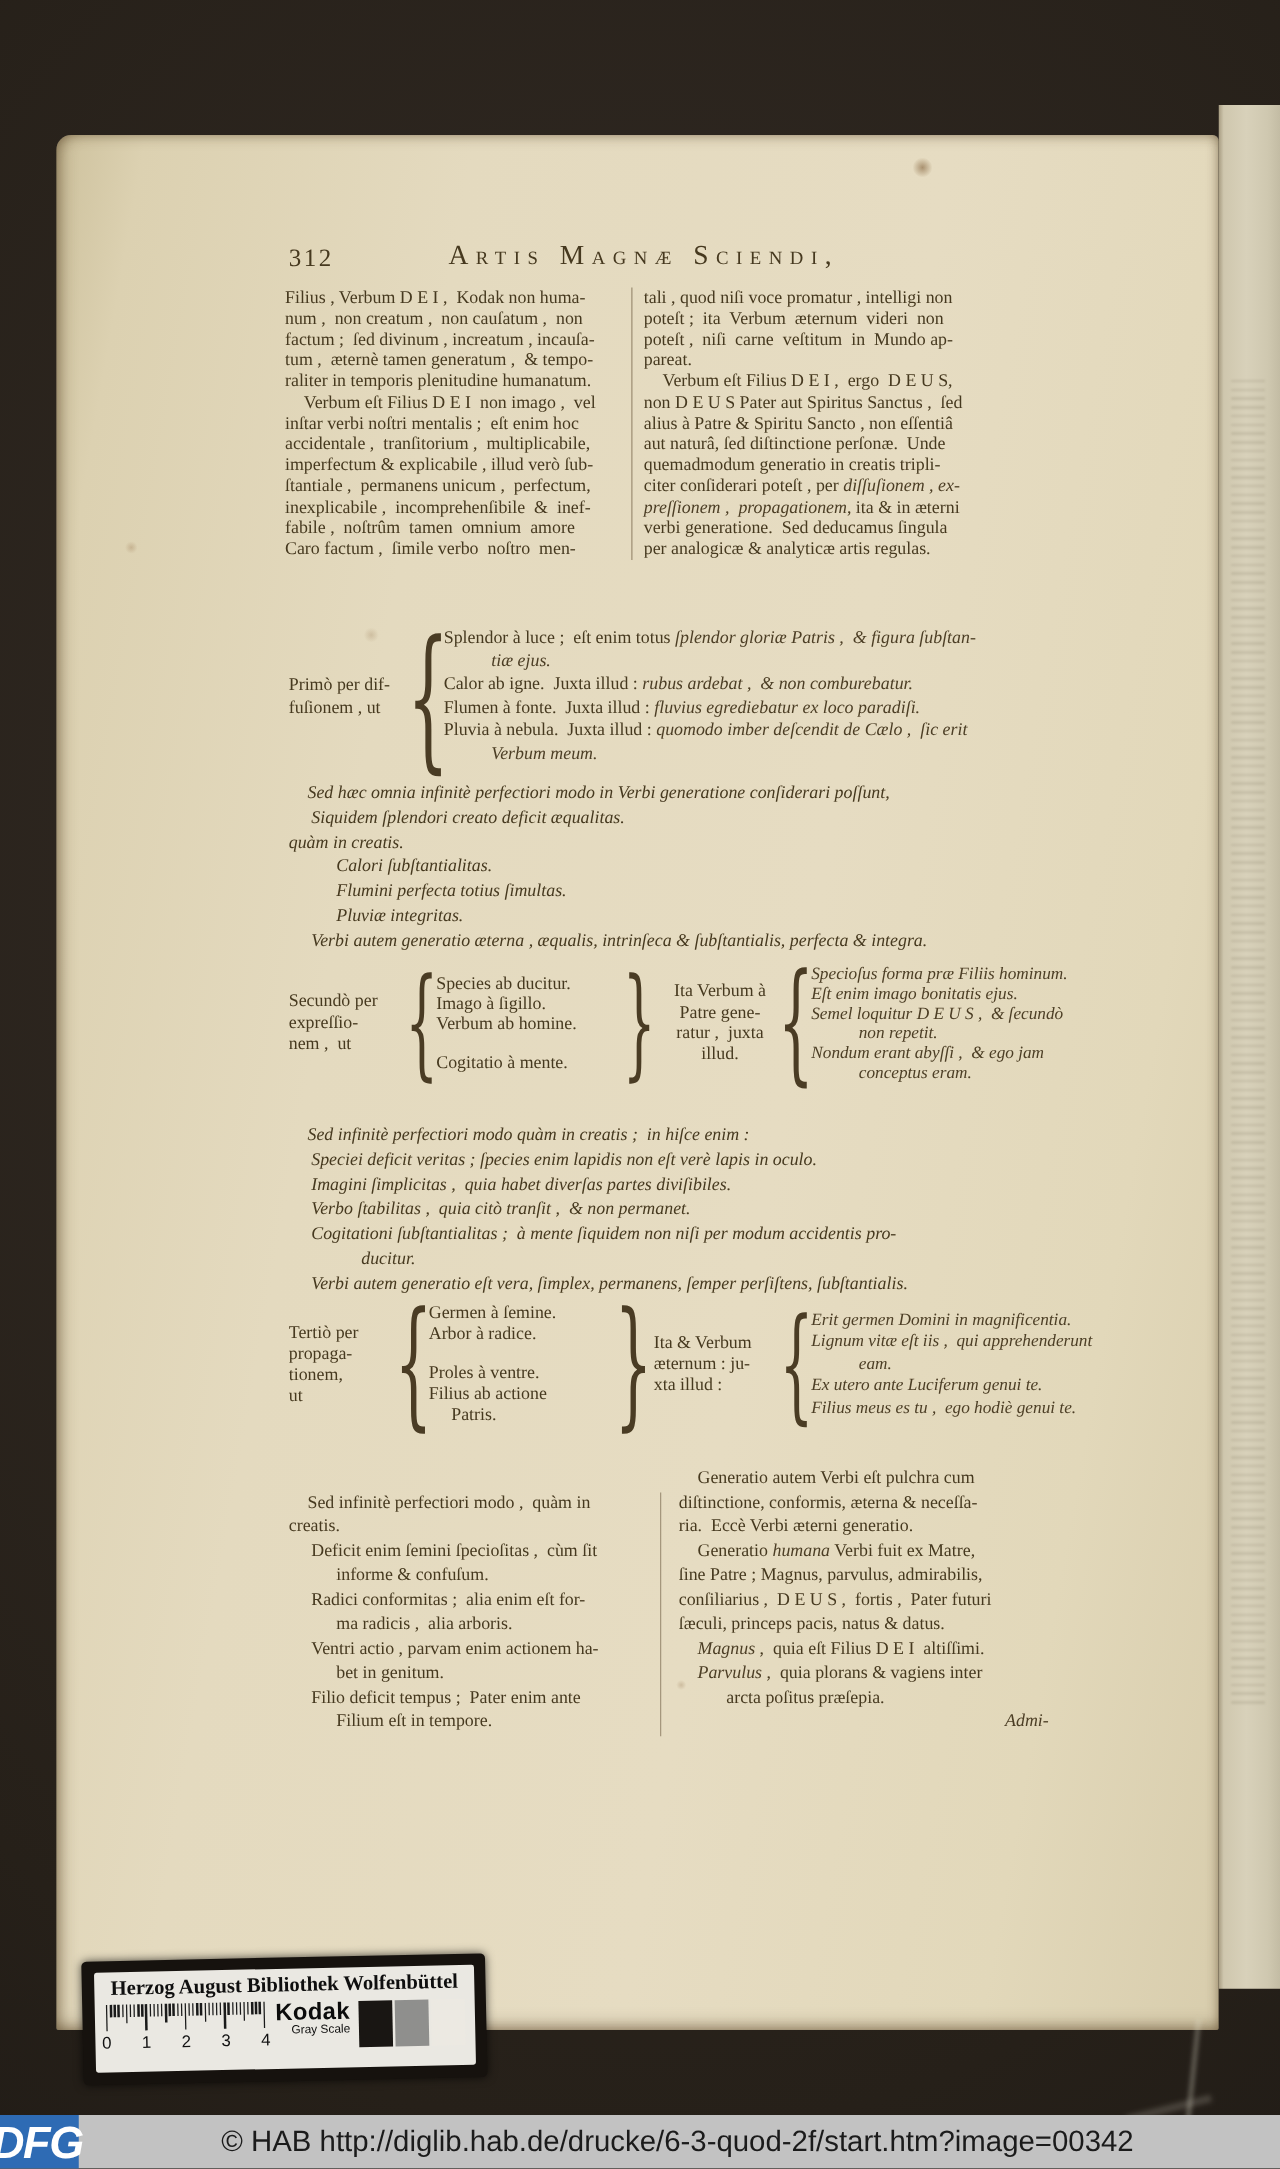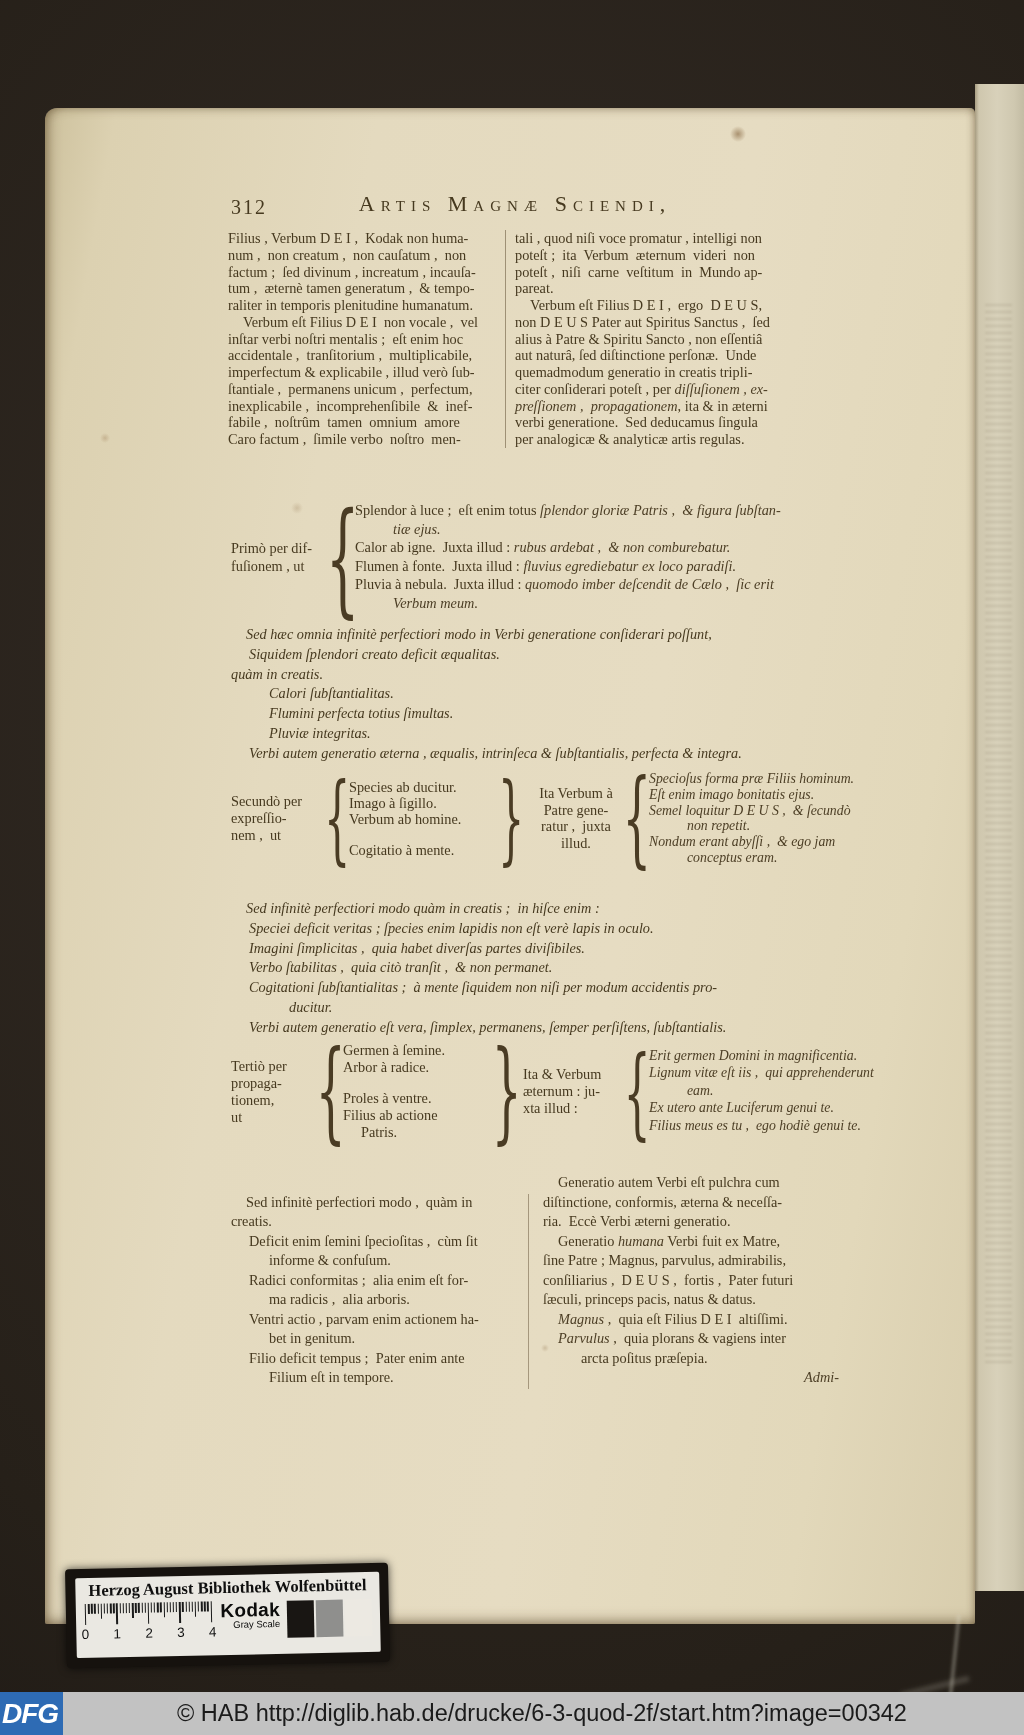--- a/index.html
+++ b/index.html
@@ -79,21 +79,21 @@
   .rnum{position:absolute;top:0;transform:translateX(-50%);}
   .kodak{margin-left:8px;width:72px;text-align:right;font-family:"Liberation Sans",sans-serif;color:#0c0c0c;}
   .kodak-t{font-weight:bold;font-size:19px;line-height:19px;letter-spacing:.3px;}
   .kodak-s{font-size:9.5px;line-height:10px;}
   .swatches{display:flex;margin-left:7px;margin-top:1px;}
   .swatch{width:27px;height:37px;margin-right:2px;}
   
   .bar{position:absolute;left:0;top:1692px;width:1024px;height:43px;background:#c2c2c2;}
   .dfg{position:absolute;left:0;top:0;width:63px;height:43px;background:#2e6bb4;color:#fff;
     display:flex;align-items:center;justify-content:center;font-family:"Liberation Sans",sans-serif;
-    font-style:italic;font-weight:bold;font-size:28px;letter-spacing:-1px;padding-right:3px;box-sizing:border-box;}
+    font-style:italic;font-weight:bold;font-size:36px;letter-spacing:-1px;padding-right:3px;box-sizing:border-box;}
   .url{position:absolute;left:177px;top:0;height:43px;display:flex;align-items:center;
     font-family:"Liberation Sans",sans-serif;font-size:23.5px;color:#1b1b1b;}
   
   .scr1{position:absolute;left:952px;top:1615px;width:4px;height:95px;background:rgba(230,225,210,.3);
     filter:blur(1.5px);transform:rotate(6deg);}
   .scr2{position:absolute;left:900px;top:1684px;width:70px;height:6px;background:rgba(220,215,200,.2);
     filter:blur(2px);transform:rotate(-14deg);}
 </style>
 </head>
 <body>
@@ -104,21 +104,21 @@
     <div class="pageno">312</div>
     <div class="runtitle">Artis Magnæ Sciendi,</div>
 
     <div class="twocol top">
       <div class="colL topcol">
           <div class="tl"><span>Filius , Verbum D E I ,  Kodak non huma-</span></div>
           <div class="tl"><span>num ,  non creatum ,  non cauſatum ,  non</span></div>
           <div class="tl"><span>factum ;  ſed divinum , increatum , incauſa-</span></div>
           <div class="tl"><span>tum ,  æternè tamen generatum ,  &amp; tempo-</span></div>
           <div class="tl"><span>raliter in temporis plenitudine humanatum.</span></div>
-          <div class="tl indp"><span>Verbum eſt Filius D E I  non vocale ,  vel</span></div>
+          <div class="tl indp"><span>Verbum eſt Filius D E I  non imago ,  vel</span></div>
           <div class="tl"><span>inſtar verbi noſtri mentalis ;  eſt enim hoc</span></div>
           <div class="tl"><span>accidentale ,  tranſitorium ,  multiplicabile,</span></div>
           <div class="tl"><span>imperfectum &amp; explicabile , illud verò ſub-</span></div>
           <div class="tl"><span>ſtantiale ,  permanens unicum ,  perfectum,</span></div>
           <div class="tl"><span>inexplicabile ,  incomprehenſibile  &amp;  inef-</span></div>
           <div class="tl"><span>fabile ,  noſtrûm  tamen  omnium  amore</span></div>
           <div class="tl"><span>Caro factum ,  ſimile verbo  noſtro  men-</span></div>
         </div>
       <div class="colR topcol">
           <div class="tl"><span>tali , quod niſi voce promatur , intelligi non</span></div>

